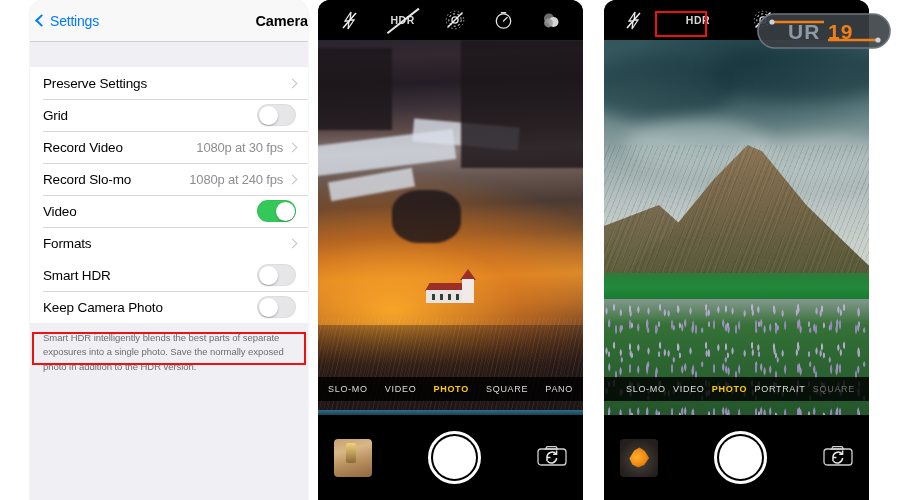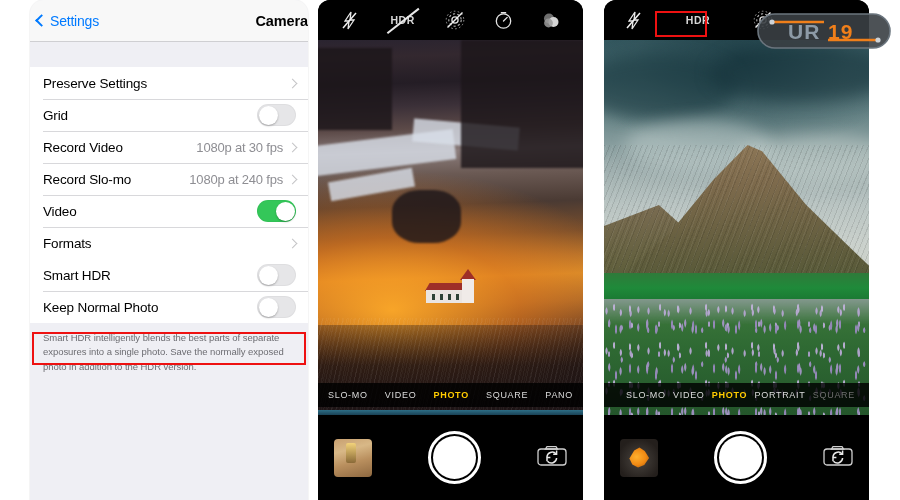--- a/index.html
+++ b/index.html
@@ -312,21 +312,21 @@
       radial-gradient(ellipse 2px 5px at 82% 92%, #a190c6 40%, rgba(0,0,0,0) 70%);
     background-size: 42px 40px, 38px 44px, 46px 38px, 40px 46px,
                      44px 40px, 36px 42px, 48px 38px, 42px 44px,
                      38px 40px, 44px 42px, 40px 38px, 46px 44px,
                      50px 30px, 52px 32px, 48px 30px, 54px 34px;
     opacity: 0.92;
   }
 
   
   .mode-strip {
-    position: absolute; left: 0; right: 0; bottom: 8px;
+    position: absolute; left: 0; right: 0; bottom: 14px;
     height: 24px;
     background: rgba(0,0,0,0.82);
     display: flex; align-items: center; justify-content: space-between;
     padding: 0 10px;
     z-index: 8;
     text-align: right;
   }
   .mode {
     font-size: 9px; color: #dcdcdc;
     letter-spacing: 0.7px;
@@ -452,21 +452,21 @@
 
 
       <div class="group">
         <div class="row">
           <span class="row-label">Smart HDR</span>
           <span class="toggle">
               <i class="knob"></i>
             </span>
         </div>
         <div class="row">
-          <span class="row-label">Keep Normal Photo</span>
+          <span class="row-label">Keep Camera Photo</span>
           <span class="toggle">
               <i class="knob"></i>
             </span>
         </div>
       </div>
 
       <div class="footer-note">Smart HDR intelligently blends the best parts of separate exposures into a single photo. Save the normally exposed photo in addition to the HDR version.</div>
       <div class="filler"></div>
     </div>
 

